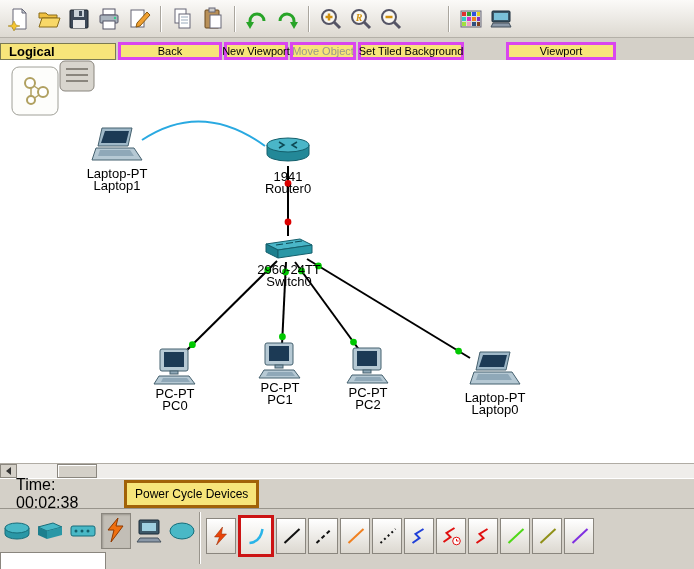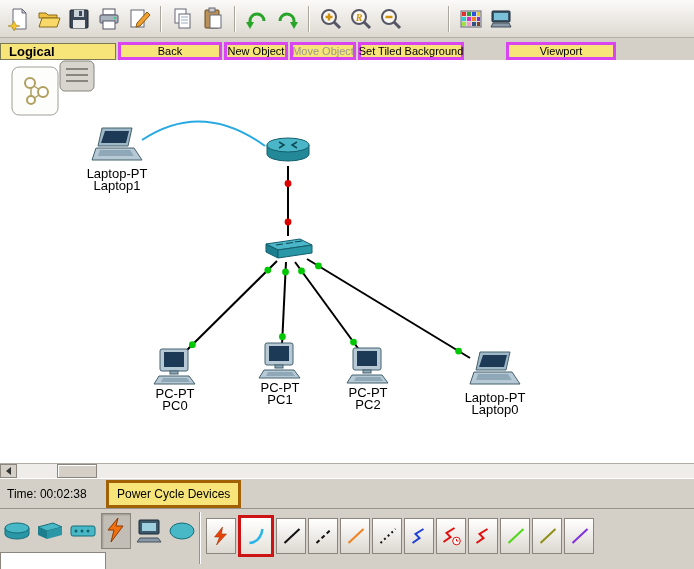--- a/index.html
+++ b/index.html
@@ -28,21 +28,21 @@
   .device-label{position:absolute;width:110px;text-align:center;font-size:13px;line-height:12px;color:#000;}
 
   
   .hscroll{position:absolute;top:463px;left:0;width:694px;height:15px;background:#efedea;border-top:1px solid #b0aca4;box-sizing:border-box;}
   .hs-arrow{position:absolute;left:0;top:0;width:17px;height:14px;background:#d4d0c8;border:1px solid #8a867e;box-sizing:border-box;display:flex;align-items:center;justify-content:center;}
   .hs-arrow .tri{width:0;height:0;border-top:4px solid transparent;border-bottom:4px solid transparent;border-right:5px solid #333;}
   .hs-thumb{position:absolute;left:57px;top:0;width:40px;height:14px;background:#d4d0c8;border:1px solid #8a867e;box-shadow:inset 1px 1px 0 #fff;box-sizing:border-box;}
 
   
   .timebar{position:absolute;top:478px;left:0;width:694px;height:30px;background:#d4d0c8;border-top:1px solid #fff;display:flex;align-items:center;box-sizing:border-box;}
-  .time-label{font-size:12px;padding:0 7px;width:92px;}
+  .time-label{font-size:16px;padding:0 16px;width:92px;}
   .yellow-btn{background:#f7e57a;border:3px solid #a16207;height:22px;font-size:12px;display:flex;align-items:center;padding:0 8px;margin-right:2px;cursor:pointer;white-space:nowrap;}
 
   
   .palette{position:absolute;top:508px;left:0;width:694px;height:61px;background:#d4d0c8;border-top:1px solid #98948c;box-sizing:border-box;}
   .cat-row{position:absolute;left:2px;top:4px;display:flex;gap:3px;}
   .cat-btn{width:30px;height:36px;display:flex;align-items:center;justify-content:center;cursor:pointer;}
   .cat-btn.selected{background:#c2beb6;border:1px solid #8a867e;box-shadow:inset 1px 1px 2px #9a968e;box-sizing:border-box;}
   .model-box{position:absolute;left:0;top:43px;width:106px;height:18px;background:#fff;border:1px solid #8a867e;box-sizing:border-box;}
   .v-groove{position:absolute;left:199px;top:3px;height:52px;width:0;border-left:1px solid #98948c;border-right:1px solid #fff;}
   .conn-row{position:absolute;left:206px;top:6px;display:flex;gap:2px;align-items:center;}
@@ -166,21 +166,21 @@
           <path d="M2 20 h20 l-2 -4 H4 z" fill="#8a98a8" stroke="#44505c"></path>
         </svg>
     </div>
   </div>
 
   <div class="nav">
     <div class="logical-tab">
         <span>Logical</span>
       </div>
     <div class="nav-btn btn-back">Back</div>
-    <div class="nav-btn btn-cluster">New Object</div>
+    <div class="nav-btn btn-cluster">New Viewport</div>
     <div class="nav-btn btn-move">Move Object</div>
     <div class="nav-btn btn-bg">Set Tiled Background</div>
     <div class="nav-btn btn-viewport">Viewport</div>
   </div>
 
   <div class="canvas">
     <svg class="topo-svg" width="694" height="403">
         <path d="M 142 80 Q 202 40 265 86" fill="none" stroke="#29a9e1" stroke-width="2"></path>
         <line x1="288" y1="106" x2="288" y2="176" stroke="#000000" stroke-width="2"></line>
         <circle cx="288" cy="123.5" r="3.4" fill="#dc0000"></circle>
@@ -225,27 +225,35 @@
         <div>Laptop-PT</div>
         <div>Laptop1</div>
       </div>
       <div class="device" style="left: 263px; top: 75px;">
         <svg width="50" height="30" viewBox="0 0 50 30">
     <path d="M4 10 v9 a21 7 0 0 0 42 0 v-9" fill="#238898" stroke="#145f6c"></path>
     <ellipse cx="25" cy="10" rx="21" ry="7" fill="#4ab6c8" stroke="#145f6c"></ellipse>
     <path d="M16 7 l5 3 l-5 3 M34 7 l-5 3 l5 3" fill="none" stroke="#0d4a54" stroke-width="1.5"></path>
         </svg>
       </div>
+      <div class="device-label" style="left: 233px; top: 111px;">
+        <div>1941</div>
+        <div>Router0</div>
+      </div>
       <div class="device" style="left: 262px; top: 176px;">
         <svg width="54" height="26" viewBox="0 0 54 26">
     <polygon points="4,8 38,3 50,9 16,14" fill="#4ab6c8" stroke="#145f6c"></polygon>
     <polygon points="4,8 16,14 16,22 4,16" fill="#1d7f8e" stroke="#145f6c"></polygon>
     <polygon points="16,14 50,9 50,17 16,22" fill="#2a97a6" stroke="#145f6c"></polygon>
     <path d="M14 9 l7 -1 M24 7.5 l7 -1 M33 6 l7 -1" stroke="#0d4a54" stroke-width="1.2"></path>
         </svg>
+      </div>
+      <div class="device-label" style="left: 234px; top: 204px;">
+        <div>2960-24TT</div>
+        <div>Switch0</div>
       </div>
       <div class="device" style="left: 153px; top: 288px;">
         <svg width="44" height="38" viewBox="0 0 44 38">
     <rect x="7" y="1" width="28" height="22" rx="2" fill="#b6c9d4" stroke="#44606e"></rect>
     <rect x="11" y="4" width="20" height="15" fill="#1c3a55"></rect>
     <rect x="17" y="23" width="8" height="3" fill="#8fa8b8" stroke="#44606e"></rect>
     <polygon points="6,28 36,28 42,36 1,36" fill="#b6c9d4" stroke="#44606e"></polygon>
     <polygon points="10,30 34,30 37,34 8,34" fill="#8fa8b8"></polygon>
         </svg>
       </div>

